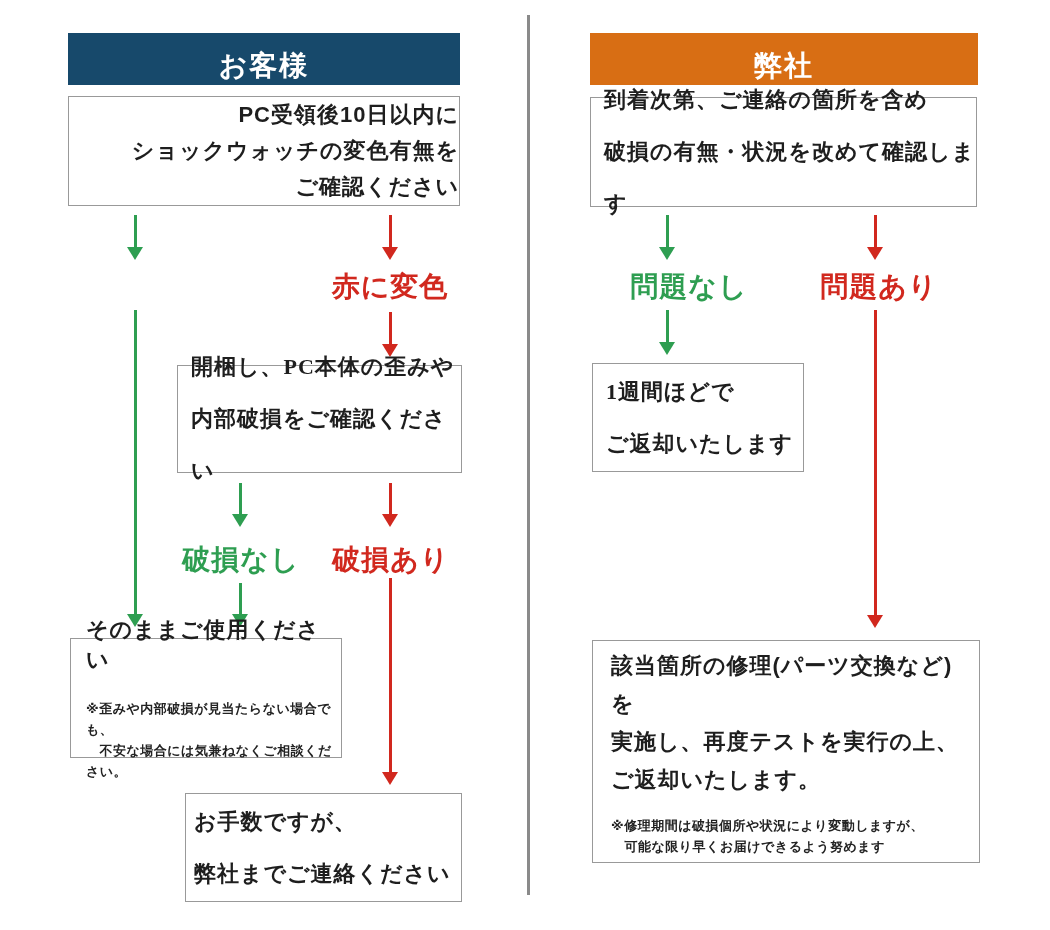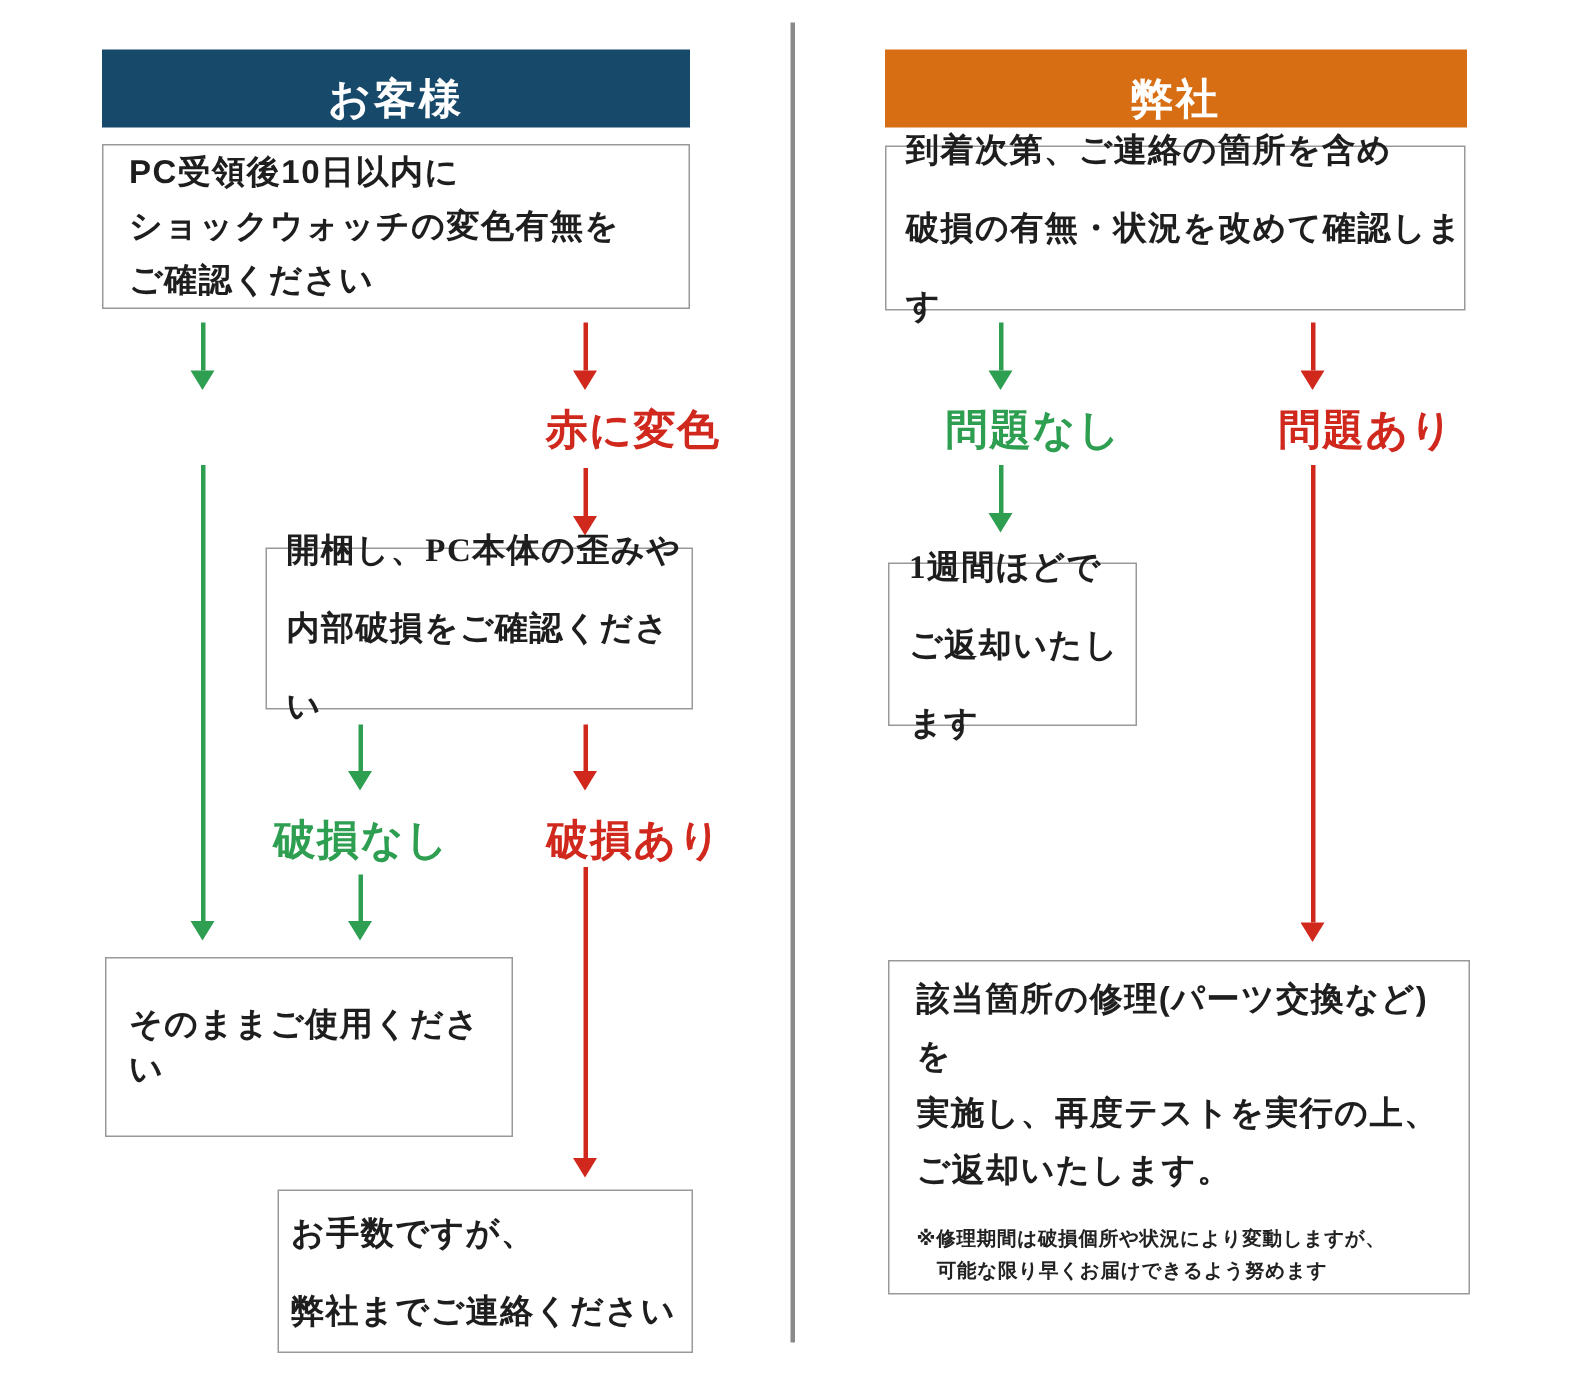--- a/index.html
+++ b/index.html
@@ -20,27 +20,27 @@
 
   .col-header{position:absolute;display:flex;align-items:flex-end;justify-content:center;
     color:var(--header-text);font-size:28px;font-weight:700;letter-spacing:2px;}
   .col-header.customer{background:var(--customer-header-bg);}
   .col-header.company{background:var(--company-header-bg);}
 
   .fbox{position:absolute;border:1px solid var(--box-border);background:#fff;
     display:flex;flex-direction:column;justify-content:center;color:var(--text);}
   .ml{white-space:pre-line;}
   .step-text{font-size:22px;font-weight:600;letter-spacing:1px;}
-  .lh36{line-height:36px;} .lh40{line-height:52px;font-family:Liberation Serif, serif;} .lh38{line-height:38px;}
+  .lh36{line-height:36px;text-align:right;} .lh40{line-height:52px;font-family:Liberation Serif, serif;} .lh38{line-height:38px;}
   .note-text{font-size:13px;font-weight:600;line-height:21px;letter-spacing:0.5px;color:#222;}
 
   .branch-label{position:absolute;transform:translateX(-50%);font-size:28px;font-weight:700;
     letter-spacing:1px;white-space:nowrap;}
   .branch-label.green{color:var(--green);}
-  .branch-label.red{color:var(--red);margin-left:32px;}
+  .branch-label.red{color:var(--red);}
 
   .arrow{position:absolute;width:16px;display:flex;flex-direction:column;align-items:center;}
   .arrow .shaft{width:3px;flex:1;}
   .arrow .head{width:0;height:0;border-left:8px solid transparent;border-right:8px solid transparent;
     border-top:13px solid;}
   .arrow.green .shaft{background:var(--green);} .arrow.green .head{border-top-color:var(--green);}
   .arrow.red .shaft{background:var(--red);} .arrow.red .head{border-top-color:var(--red);}
 </style>
 </head>
 <body>
@@ -100,20 +100,22 @@
       <div class="shaft"></div>
       <div class="head"></div>
     </div>
   <div class="arrow red" style="left:382px;top:578px;height:207px;">
       <div class="shaft"></div>
       <div class="head"></div>
     </div>
 
   <div class="fbox" style="left:70px;top:638px;width:272px;height:120px;padding-left:15px;padding-right:8px;gap:23px;">
     <div class="step-text">そのままご使用ください</div>
+    <div class="ml note-text">※歪みや内部破損が見当たらない場合でも、
+　不安な場合には気兼ねなくご相談ください。</div>
   </div>
 
   <div class="fbox" style="left:185px;top:793px;width:277px;height:109px;padding-left:8px;">
     <div class="ml step-text lh40">お手数ですが、
 弊社までご連絡ください</div>
   </div>
 
   <div class="col-header company" style="left:590px;top:33px;width:388px;height:52px;">
     <span>弊社</span>
   </div>
@@ -137,21 +139,21 @@
 
   <div class="arrow green" style="left:659px;top:310px;height:45px;">
       <div class="shaft"></div>
       <div class="head"></div>
     </div>
   <div class="arrow red" style="left:867px;top:310px;height:318px;">
       <div class="shaft"></div>
       <div class="head"></div>
     </div>
 
-  <div class="fbox" style="left:592px;top:363px;width:166px;height:109px;padding-left:13px;margin-top:12px;">
+  <div class="fbox" style="left:592px;top:363px;width:212px;height:109px;padding-left:13px;">
     <div class="ml step-text lh40">1週間ほどで
 ご返却いたします</div>
   </div>
 
   <div class="fbox" style="left:592px;top:640px;width:388px;height:223px;padding-left:18px;padding-right:8px;gap:16px;">
     <div class="ml step-text lh38">該当箇所の修理(パーツ交換など)を
 実施し、再度テストを実行の上、
 ご返却いたします。</div>
     <div class="ml note-text">※修理期間は破損個所や状況により変動しますが、
 　可能な限り早くお届けできるよう努めます</div>

